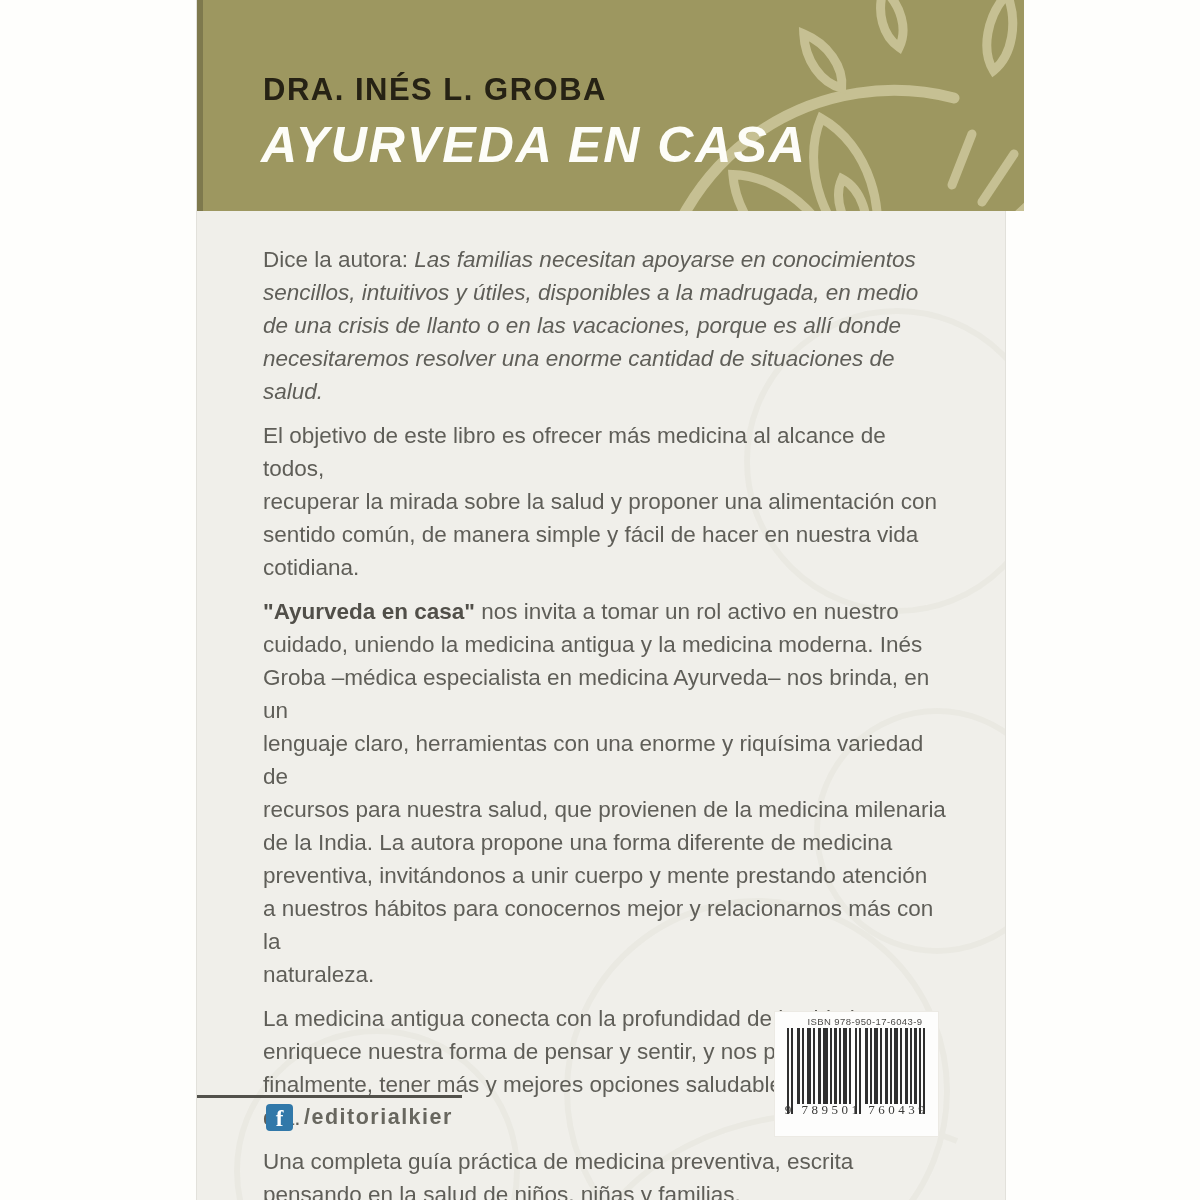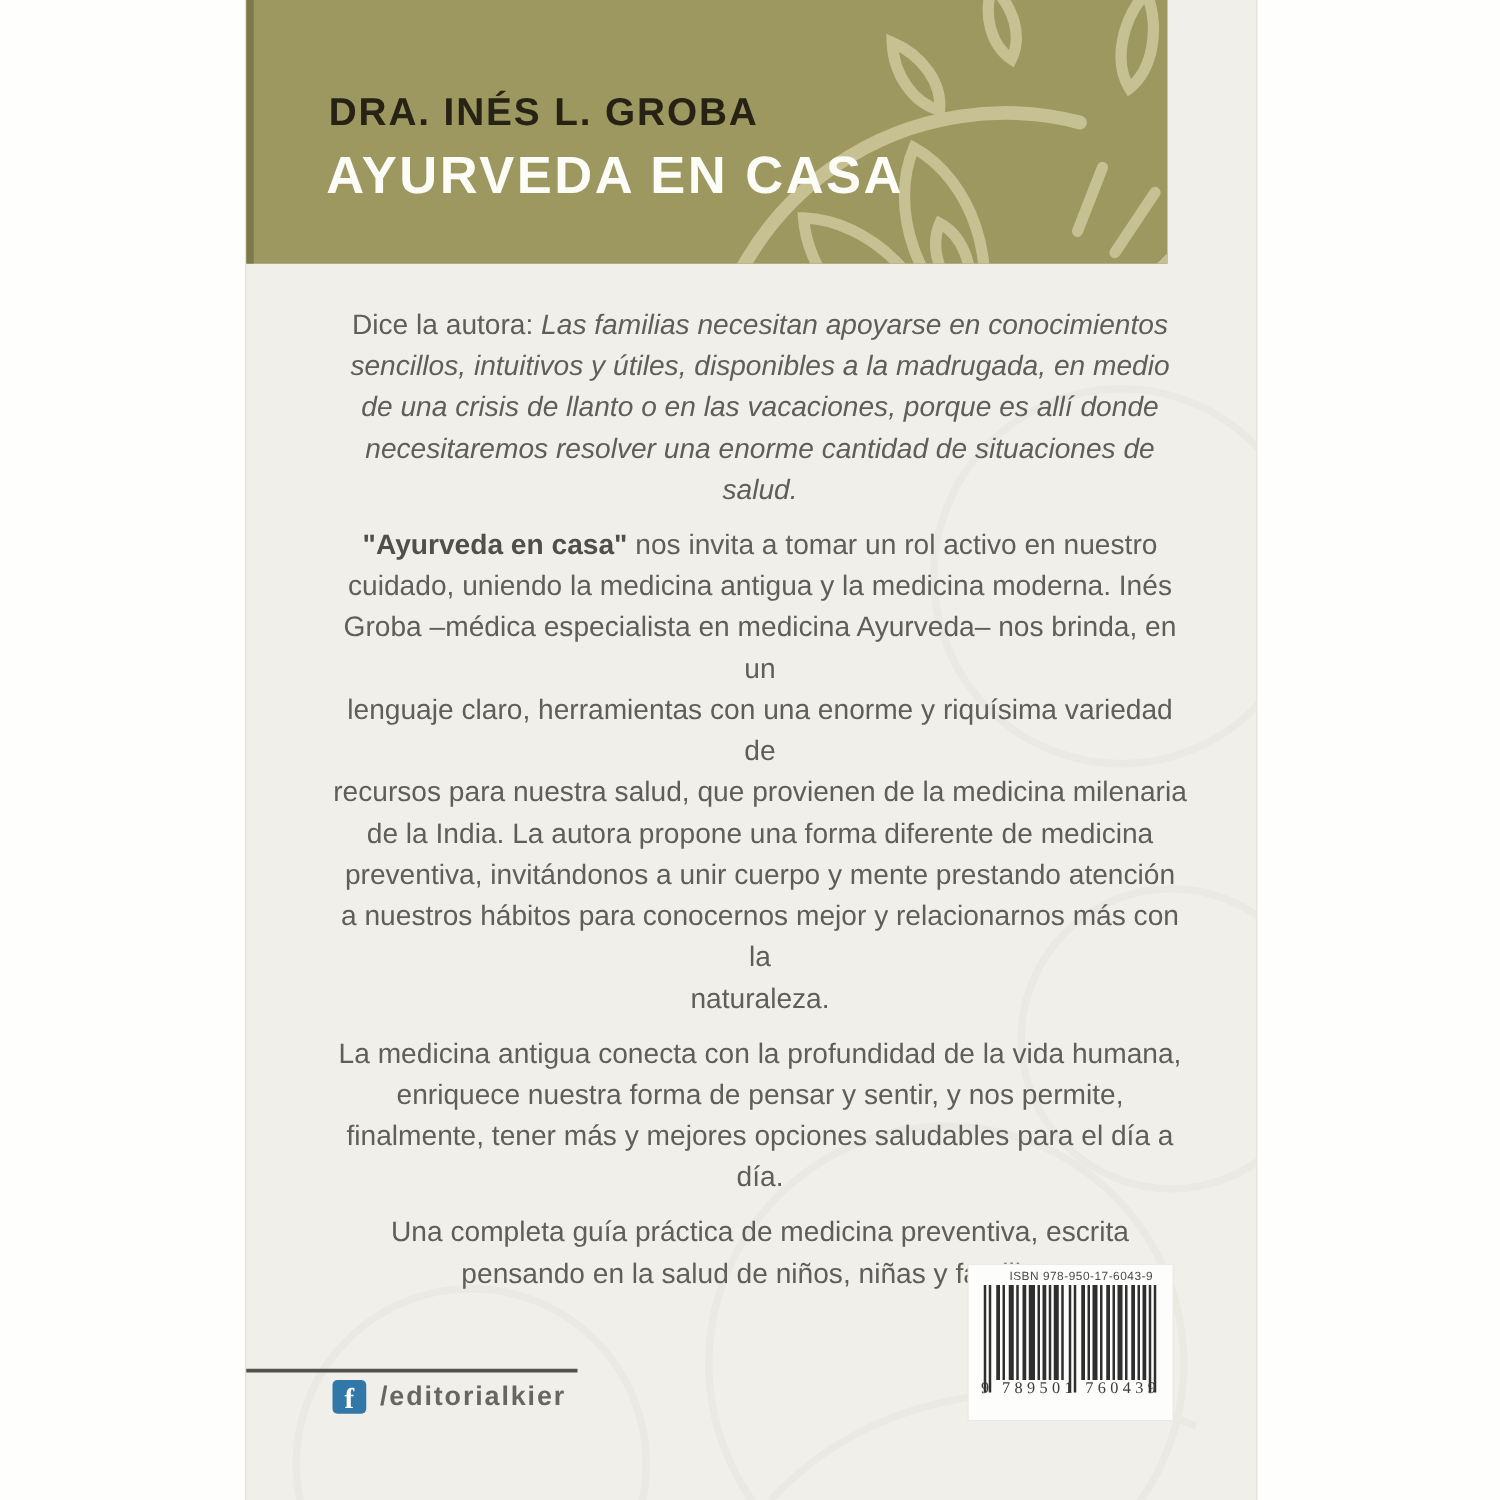--- a/index.html
+++ b/index.html
@@ -8,46 +8,46 @@
     background:#fefefc;
     font-family:"Liberation Sans",sans-serif;
   }
   .cover{
     position:absolute;left:197px;top:0;width:808px;height:1200px;
     background:#f0efea;
     box-shadow:0 0 0 1px #e2e1db;
   }
   
   .band{
-    position:absolute;left:0;top:0;width:737px;height:211px;
+    position:absolute;left:0;top:0;width:827px;height:211px;
     background:#9d9760;overflow:hidden;
   }
   .band-edge{
     position:absolute;left:0;top:0;width:6px;height:211px;
     background:#746f47;opacity:.75;
   }
   .band svg{position:absolute;right:0;top:0;}
   .author{
     position:absolute;left:66px;top:72px;
     font-size:31px;font-weight:600;letter-spacing:1.5px;
     color:#262214;white-space:nowrap;
   }
   .title{
     position:absolute;left:64px;top:116px;
-    font-size:42px;font-weight:700;letter-spacing:2px;
-    color:#fdfdf8;white-space:nowrap;
+    font-size:50px;font-weight:700;letter-spacing:2px;
+    color:#fdfdf8;white-space:nowrap;font-style:italic;
   }
   
   .body-ornament{position:absolute;left:0;top:211px;pointer-events:none;}
   
   .blurb{
     position:absolute;left:66px;top:243px;width:690px;
     font-size:22.5px;line-height:33px;color:#5f5e58;
   }
-  .para{margin:0 0 11px 0;white-space:pre-line;text-align:center;}
+  .para{margin:0 0 11px 0;white-space:pre-line;}
   .para .italic{font-style:italic;}
   .para .bold-lead{font-weight:700;color:#514f49;}
   
   .imprint{
     position:absolute;left:72px;top:1063px;
     font-size:23px;font-weight:600;letter-spacing:2.5px;color:#45443f;
   }
   .rule{
     position:absolute;left:0;top:1095px;width:265px;height:3px;
     background:#52514b;
@@ -152,20 +152,24 @@
     <circle cx="560" cy="880" r="190"></circle>
     <circle cx="180" cy="960" r="140"></circle>
     <path d="M420,989 C500,900 640,880 760,930"></path>
   </svg>
 
   <div class="blurb">
     <p class="para"><span>Dice la autora: </span><span class="italic">Las familias necesitan apoyarse en conocimientos
 sencillos, intuitivos y útiles, disponibles a la madrugada, en medio
 de una crisis de llanto o en las vacaciones, porque es allí donde
 necesitaremos resolver una enorme cantidad de situaciones de salud.</span></p>
+    <p class="para"><span>El objetivo de este libro es ofrecer más medicina al alcance de todos,
+recuperar la mirada sobre la salud y proponer una alimentación con
+sentido común, de manera simple y fácil de hacer en nuestra vida
+cotidiana.</span></p>
     <p class="para"><span class="bold-lead">"Ayurveda en casa"</span><span> nos invita a tomar un rol activo en nuestro
 cuidado, uniendo la medicina antigua y la medicina moderna. Inés
 Groba –médica especialista en medicina Ayurveda– nos brinda, en un
 lenguaje claro, herramientas con una enorme y riquísima variedad de
 recursos para nuestra salud, que provienen de la medicina milenaria
 de la India. La autora propone una forma diferente de medicina
 preventiva, invitándonos a unir cuerpo y mente prestando atención
 a nuestros hábitos para conocernos mejor y relacionarnos más con la
 naturaleza.</span></p>
     <p class="para"><span>La medicina antigua conecta con la profundidad de la vida humana,

